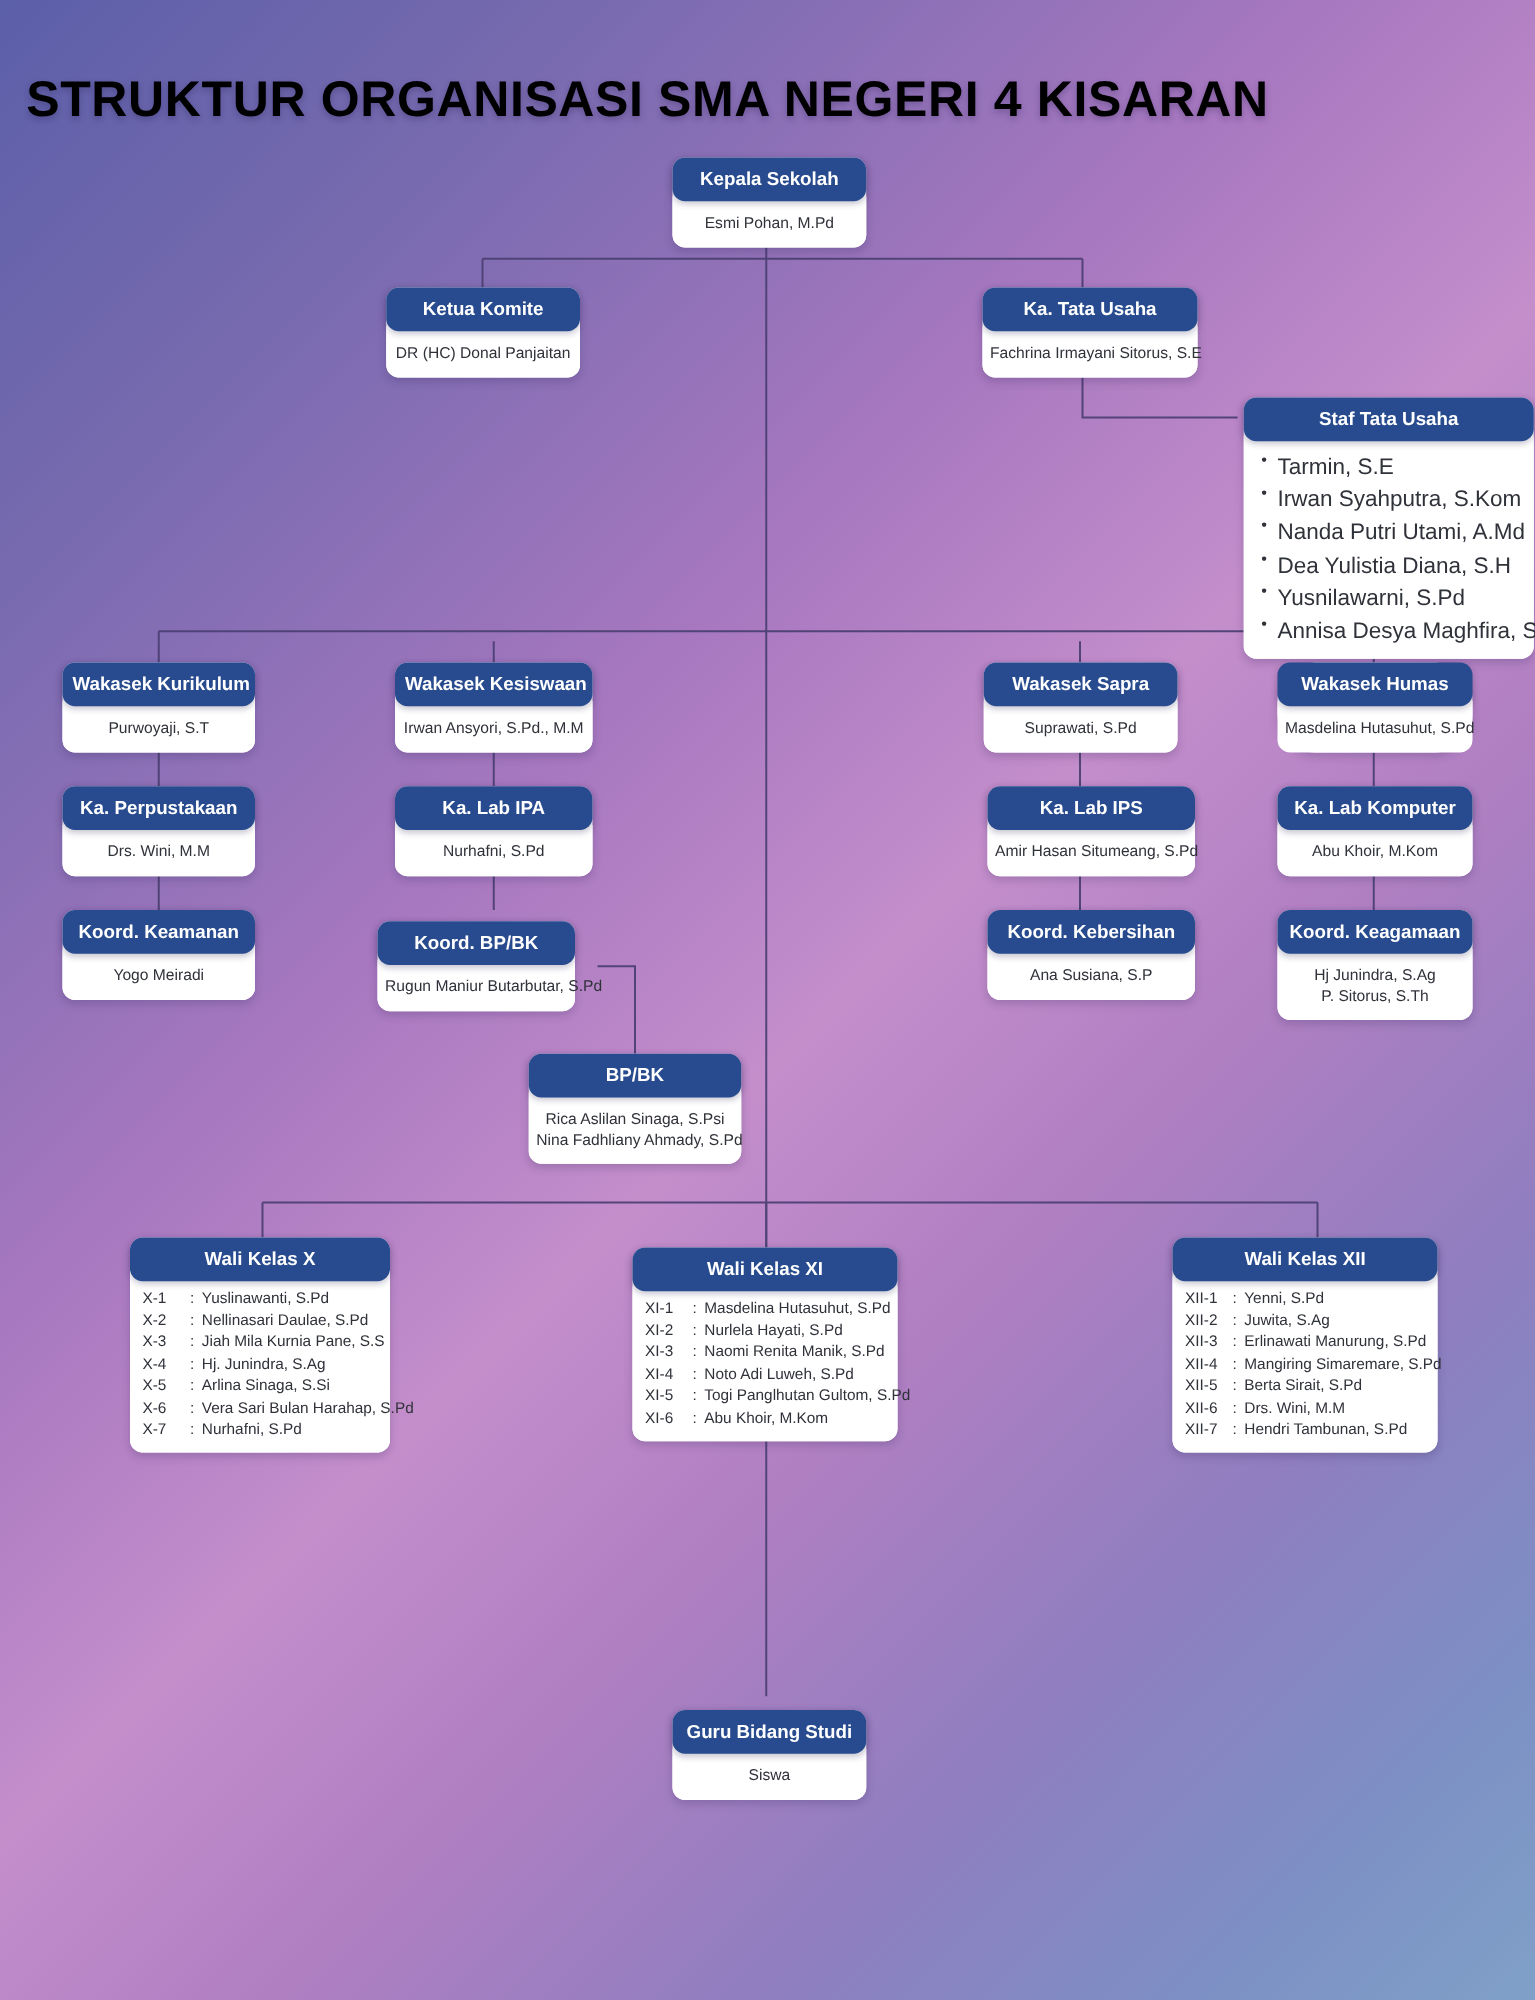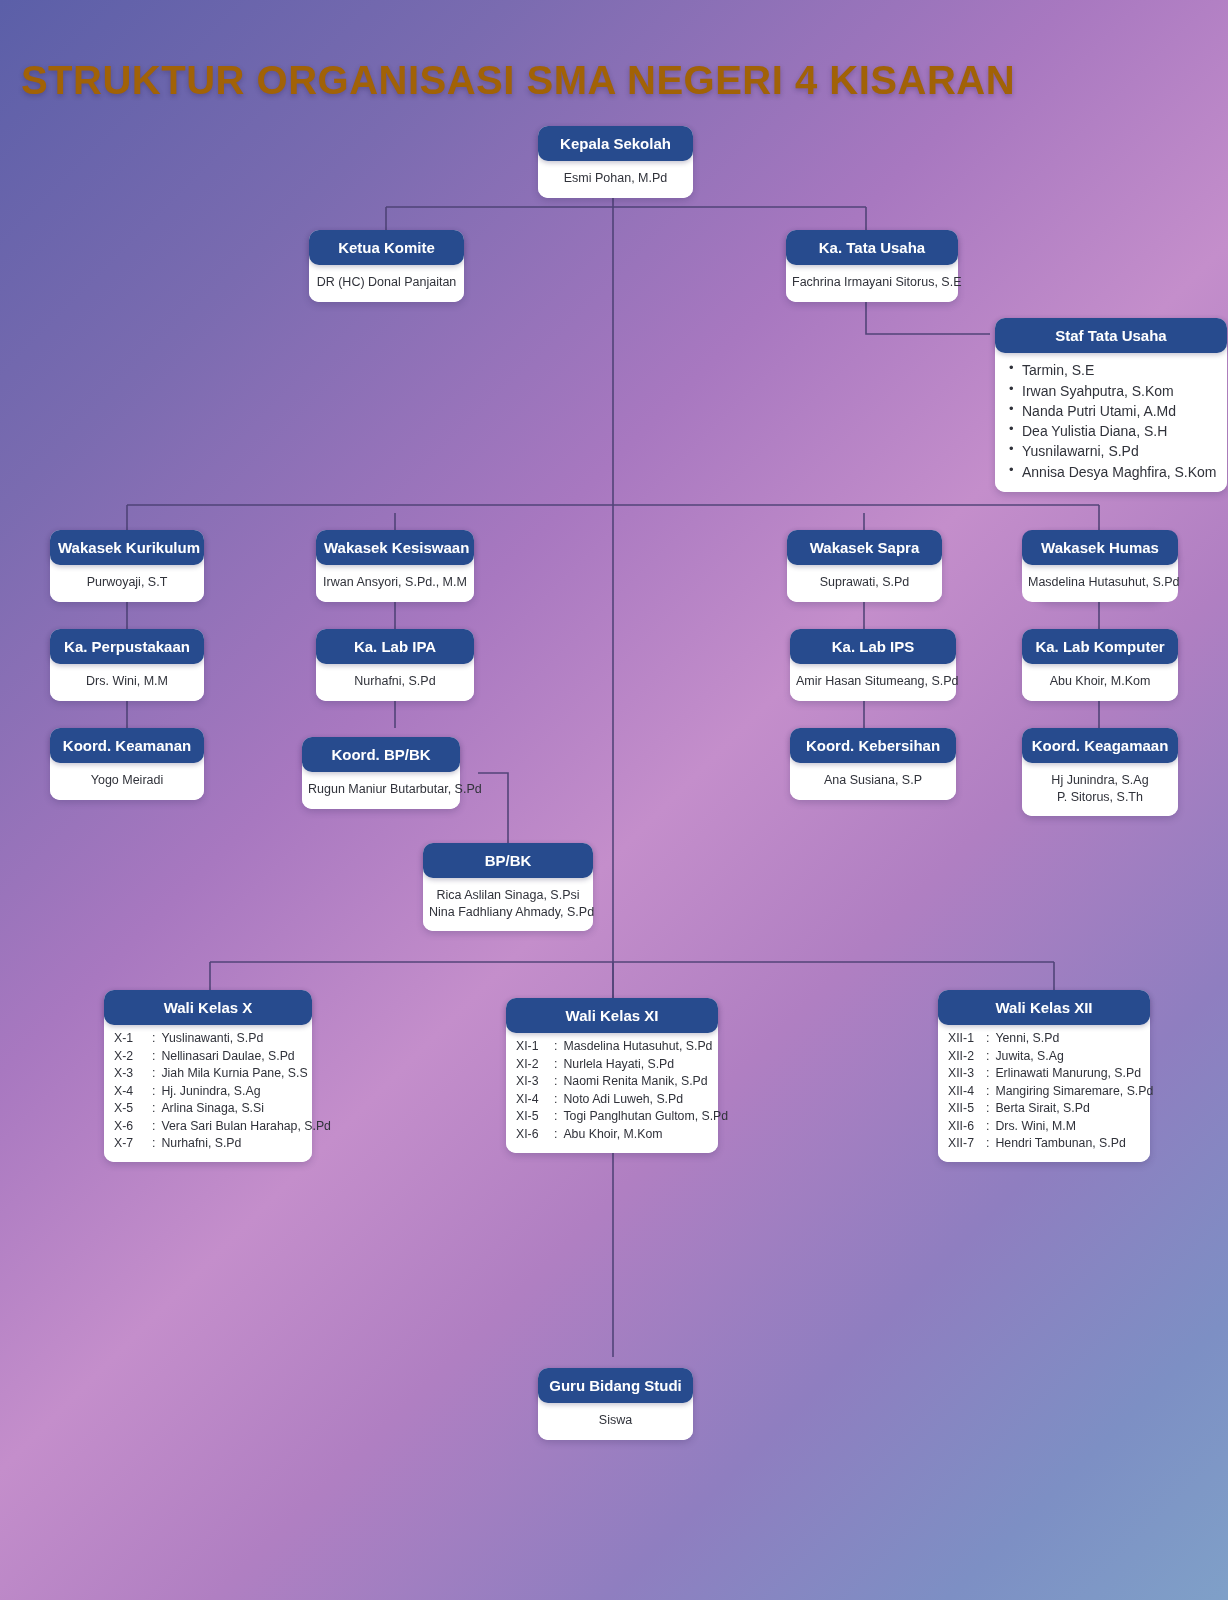--- a/index.html
+++ b/index.html
@@ -14,21 +14,21 @@
 
   
   .lines { position: absolute; inset: 0; pointer-events: none; }
   .lines svg { width: 1228px; height: 1600px; display: block; }
 
   
   .title {
     position: absolute;
     left: 0; top: 58px; width: 1036px;
     text-align: center;
-    color: #a16207;
+    color: #000000;
     font-size: 40px;
     font-weight: bold;
     letter-spacing: 0.5px;
     text-shadow: 0 2px 5px rgba(40,30,80,.30);
   }
 
   
   .node {
     position: absolute;
     border-radius: 10px;
@@ -66,21 +66,21 @@
   }
   .node .body.list {
     text-align: left;
     padding: 11px 10px 10px 14px;
     white-space: normal;
   }
   .node .body.list .li {
     position: relative;
     padding-left: 13px;
     line-height: 1.45;
-    font-size: 14px;
+    font-size: 18px;
     white-space: nowrap;
   }
   .node .body.list .li:before {
     content: "\2022";
     position: absolute;
     left: 0; top: -1px;
     color: #30323a;
     font-size: 13px;
   }
   .node .body.kv {

